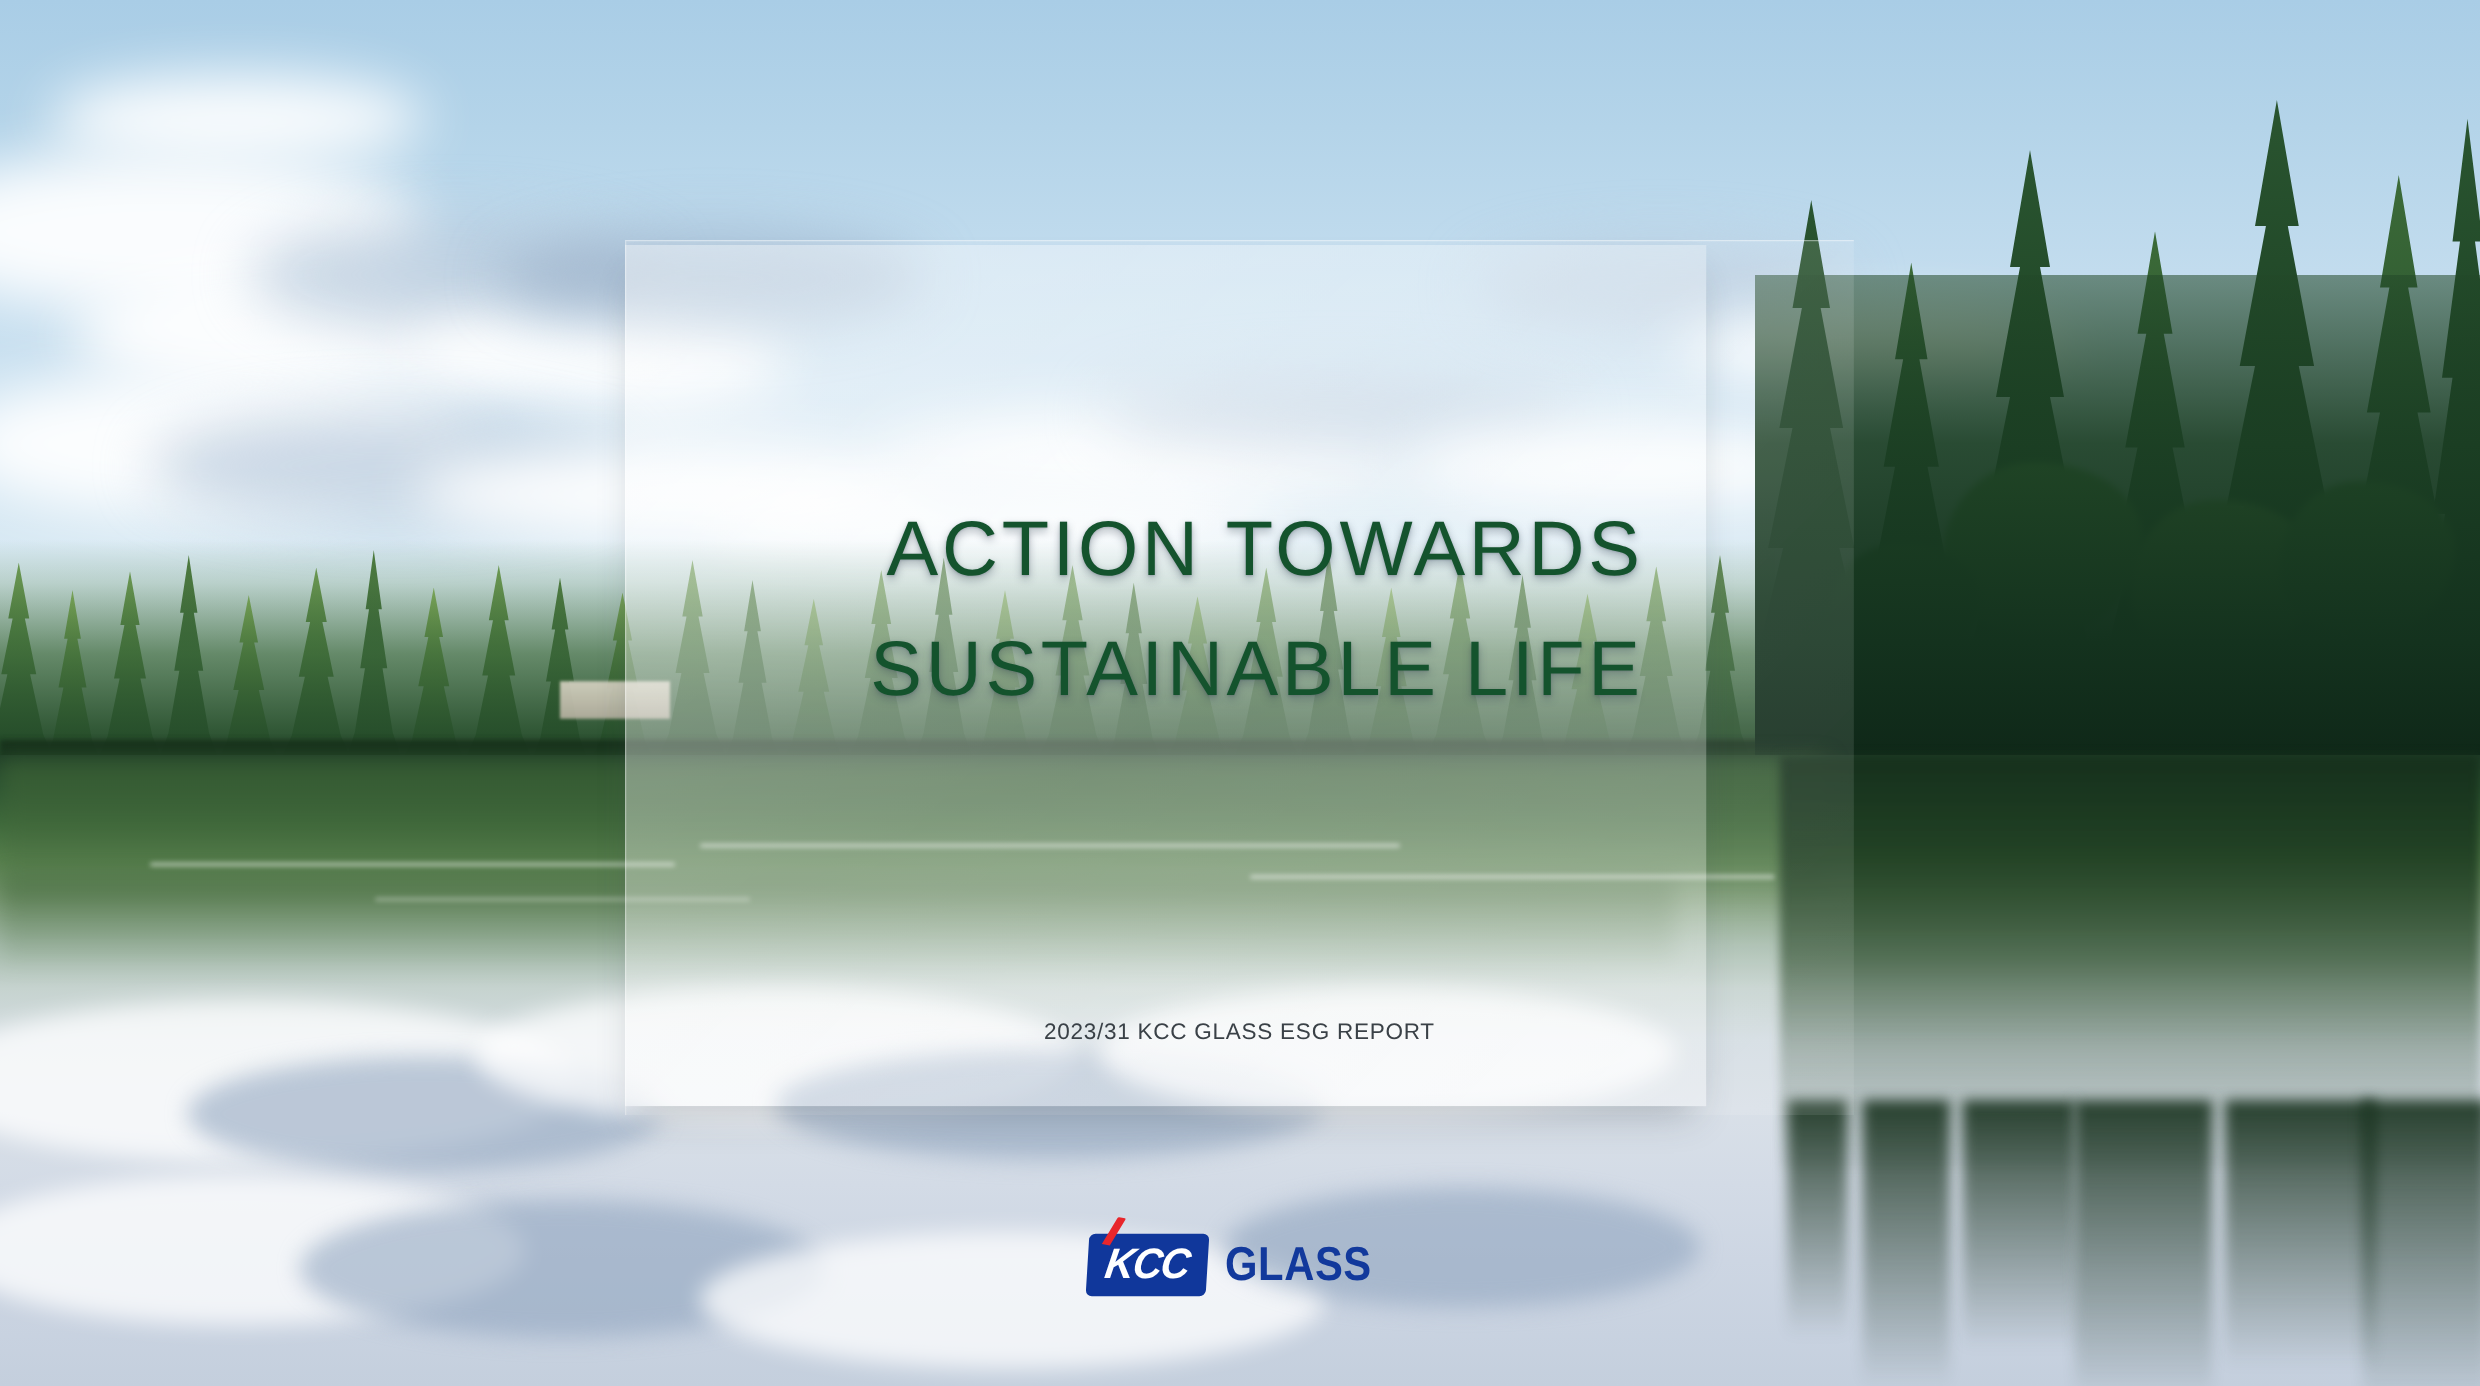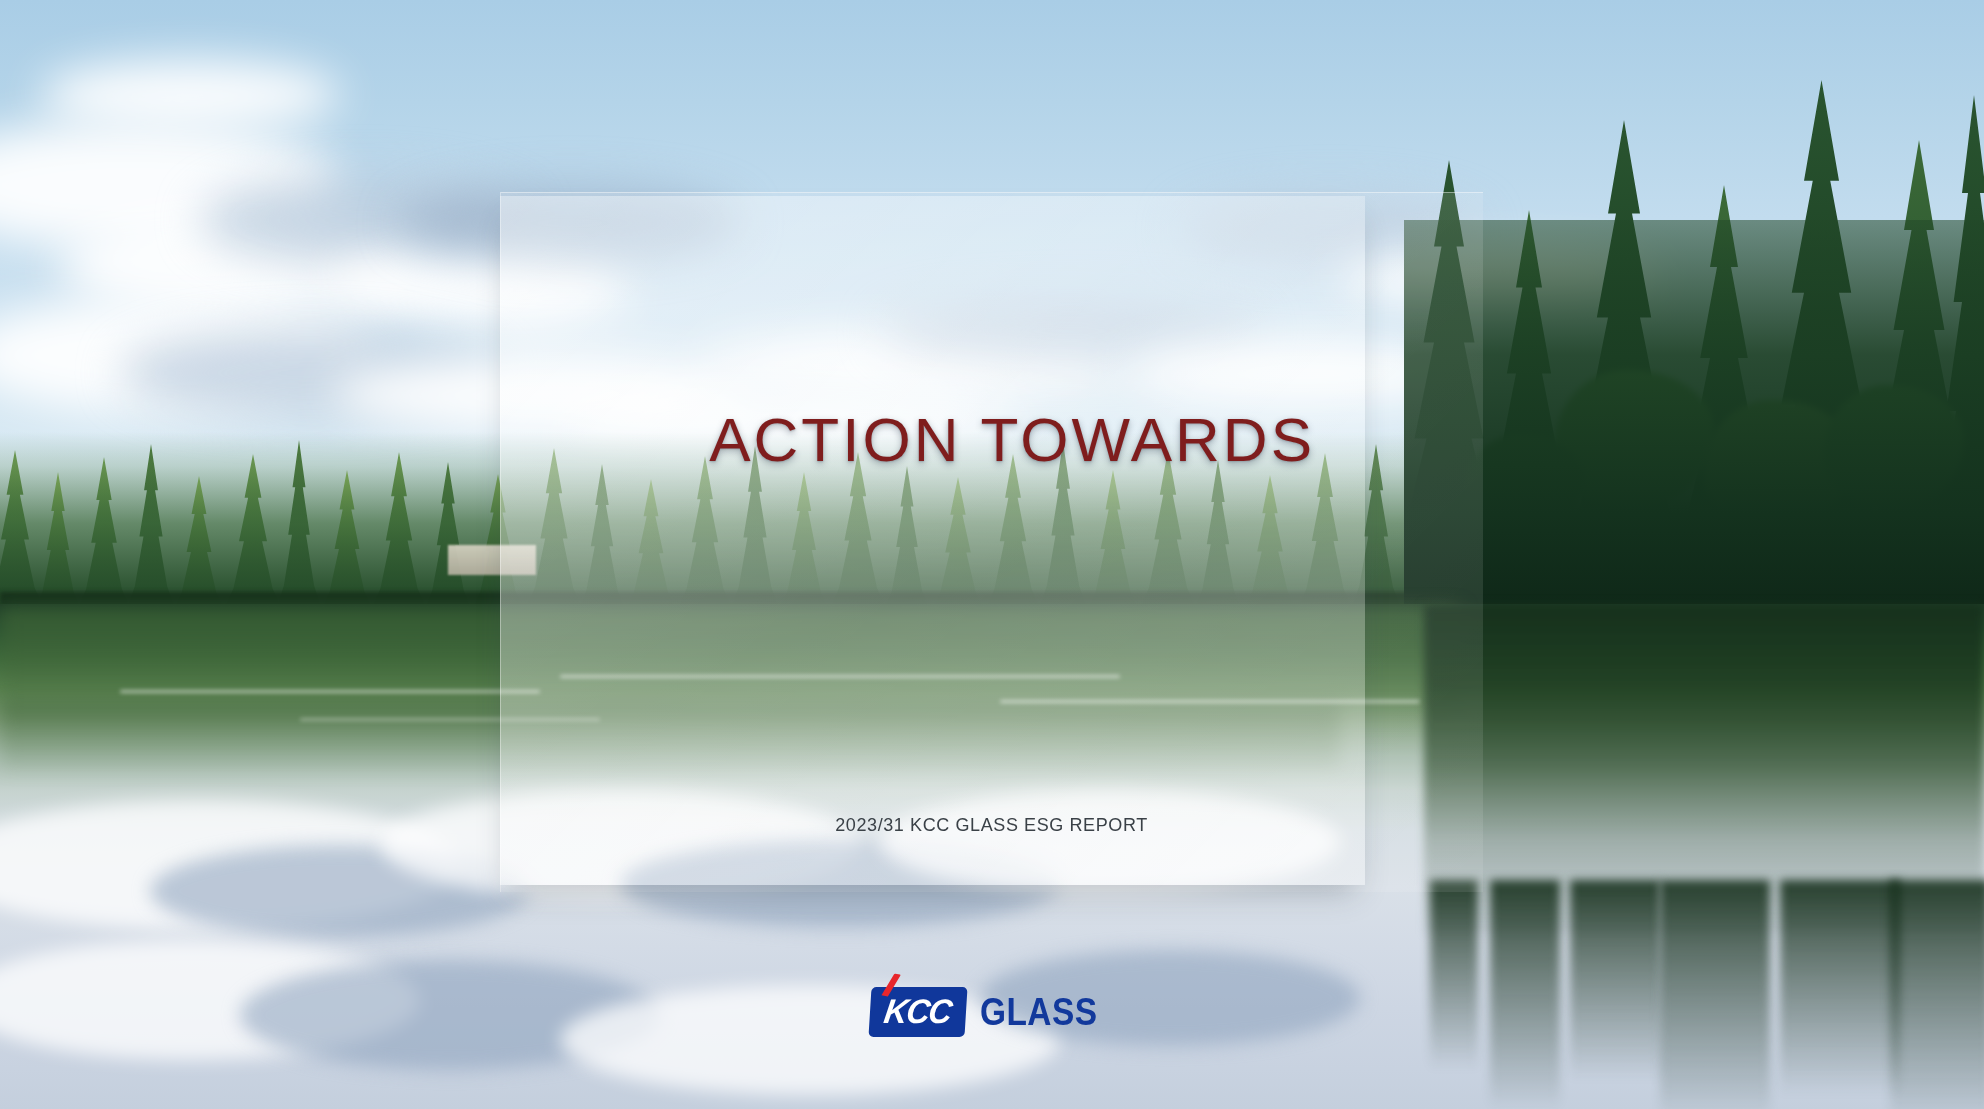--- a/index.html
+++ b/index.html
@@ -154,21 +154,21 @@
     pointer-events:none;
   }
 
   
   #title-block {
     position:absolute; left:500px; top:392px; width:815px;
     text-align:right;
   }
   .title-line {
     display:block;
-    color:#7f1d1d;
+    color:#14532d;
     font-size:62px;
     font-weight:400;
     letter-spacing:3.0px;
     line-height:96px;
     text-shadow:0 3px 7px rgba(55,70,85,0.40), 0 1px 2px rgba(55,70,85,0.28);
     white-space:nowrap;
   }
 
   #subtitle {
     position:absolute; left:500px; top:815px; width:983px;
@@ -320,20 +320,21 @@
   <div class="hangstreak" style="left:1660px; top:880px; width:110px; height:240px;"></div>
   <div class="hangstreak" style="left:1780px; top:880px; width:120px; height:215px;"></div>
   <div class="hangstreak" style="left:1890px; top:880px; width:100px; height:245px;"></div>
 </div>
 
 <div id="outer-frame"></div>
 <div id="inner-panel"></div>
 
 <div id="title-block">
   <span class="title-line">ACTION TOWARDS</span>
+  <span class="title-line">SUSTAINABLE LIFE</span>
 </div>
 
 <div id="subtitle">2023/31 KCC GLASS ESG REPORT</div>
 
 <div id="brand-logo">
   <div class="kcc-mark">
     <span class="kcc-tick"></span>
     <span class="kcc-text">KCC</span>
   </div>
   <span class="glass-word">GLASS</span>

